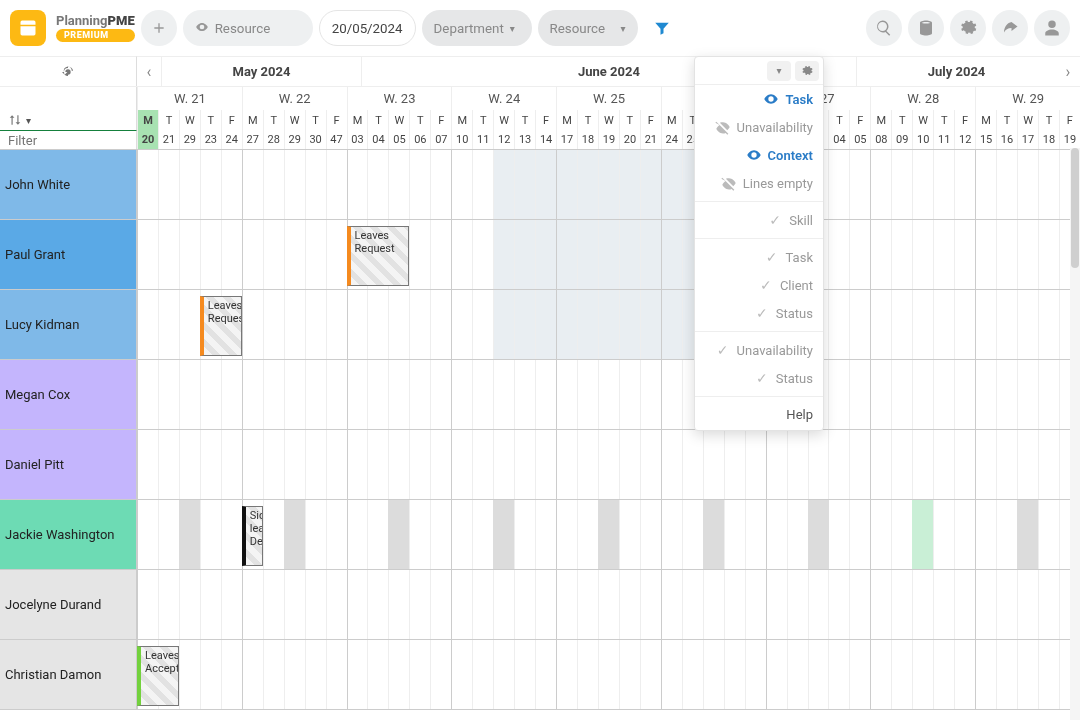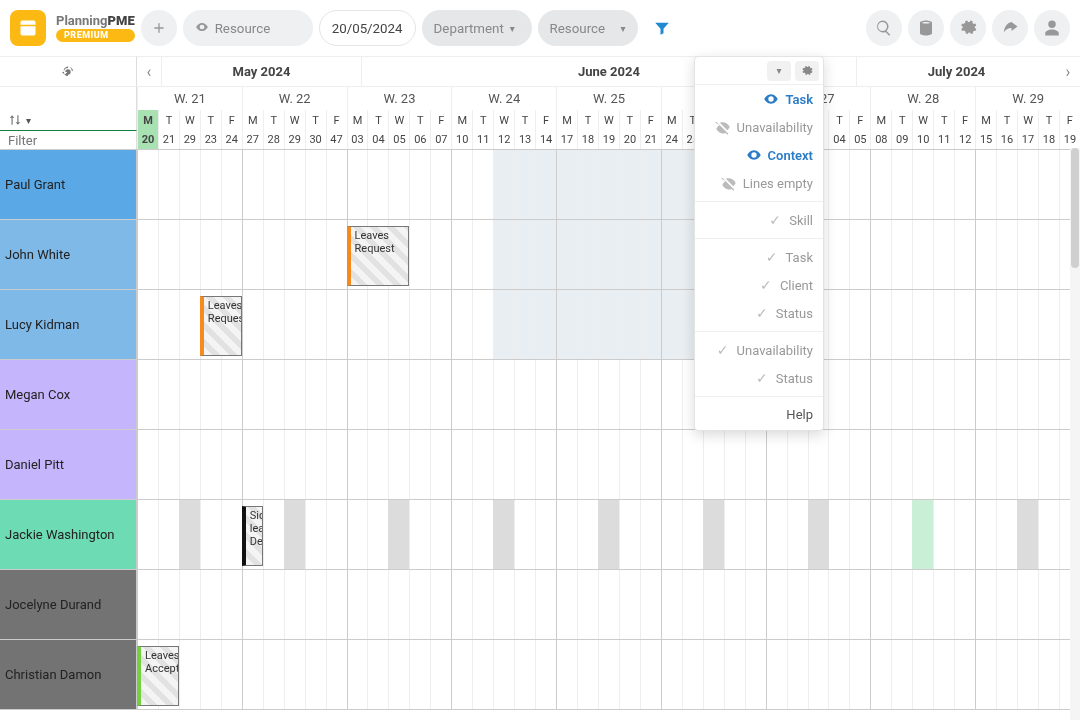--- a/index.html
+++ b/index.html
@@ -37,21 +37,21 @@
   .daterow{height:20px;display:flex;border-bottom:1px solid #ccc}
   .daterow .left-col{border-right:1px solid #ddd;border-top:1px solid #15803d;display:flex;align-items:center;padding-left:8px}
   .filter-input{border:none;outline:none;width:100%;color:#888;font-size:13px}
   .grid{position:relative}
   .row{height:70px;display:flex;border-bottom:1px solid #ccc;position:relative}
   .row .label{width:137px;flex:0 0 137px;padding:0 5px;display:flex;align-items:center;color:#222;border-right:1px solid #ccc}
   .c-blue{background:#7fb9e8}
   .c-blue2{background:#5aa9e6}
   .c-teal{background:#c4b5fd}
   .c-teal2{background:#6ddbb4}
-  .c-lime{background:#737373}
+  .c-lime{background:#e5e5e5}
   .row .cells{flex:1;position:relative;display:flex}
   .cell{flex:1;border-left:1px solid #eee}
   .cell.wk{border-left:1px solid #ccc}
   .abs{position:absolute;top:5px;bottom:5px;border:1px solid #777;border-left-width:4px;display:flex;align-items:flex-start;padding:2px 4px;font-size:11px;color:#333;overflow:hidden;white-space:nowrap;background:repeating-linear-gradient(45deg,#f4f4f4 0 6px,#e2e2e2 6px 12px)}
   
   .shade{position:absolute;top:0;bottom:0;background:#dcdcdc}
   .bigshade{position:absolute;top:0;background:#e9eef2}
   
   .panel{position:absolute;right:256px;top:56px;width:130px;background:#fff;border:1px solid #e3e3e3;border-radius:4px;box-shadow:0 4px 14px rgba(0,0,0,0.15);z-index:20;padding-bottom:2px}
   .panel-hd{height:28px;display:flex;align-items:center;justify-content:flex-end;border-bottom:1px solid #eee;padding:0 4px;gap:4px}
@@ -274,71 +274,71 @@
       <div class="dc">17</div>
       <div class="dc">18</div>
       <div class="dc">19</div>
     </div>
 </div>
 
 <div class="grid" id="grid" style="position:relative">
 
   <div class="bigshade" style="left:calc(137px + (943px/45)*17);width:calc((943px/45)*11);height:210px"></div>
 <div class="row">
+      <div class="label c-blue">John White</div>
+      <div class="cells">
+        <div class="cell wk"></div>
+        <div class="cell"></div>
+        <div class="cell"></div>
+        <div class="cell"></div>
+        <div class="cell"></div>
+        <div class="cell wk"></div>
+        <div class="cell"></div>
+        <div class="cell"></div>
+        <div class="cell"></div>
+        <div class="cell"></div>
+        <div class="cell wk"></div>
+        <div class="cell"></div>
+        <div class="cell"></div>
+        <div class="cell"></div>
+        <div class="cell"></div>
+        <div class="cell wk"></div>
+        <div class="cell"></div>
+        <div class="cell"></div>
+        <div class="cell"></div>
+        <div class="cell"></div>
+        <div class="cell wk"></div>
+        <div class="cell"></div>
+        <div class="cell"></div>
+        <div class="cell"></div>
+        <div class="cell"></div>
+        <div class="cell wk"></div>
+        <div class="cell"></div>
+        <div class="cell"></div>
+        <div class="cell"></div>
+        <div class="cell"></div>
+        <div class="cell wk"></div>
+        <div class="cell"></div>
+        <div class="cell"></div>
+        <div class="cell"></div>
+        <div class="cell"></div>
+        <div class="cell wk"></div>
+        <div class="cell"></div>
+        <div class="cell"></div>
+        <div class="cell"></div>
+        <div class="cell"></div>
+        <div class="cell wk"></div>
+        <div class="cell"></div>
+        <div class="cell"></div>
+        <div class="cell"></div>
+        <div class="cell"></div>
+      </div>
+    </div>
+    <div class="row">
       <div class="label c-blue2">Paul Grant</div>
-      <div class="cells">
-        <div class="cell wk"></div>
-        <div class="cell"></div>
-        <div class="cell"></div>
-        <div class="cell"></div>
-        <div class="cell"></div>
-        <div class="cell wk"></div>
-        <div class="cell"></div>
-        <div class="cell"></div>
-        <div class="cell"></div>
-        <div class="cell"></div>
-        <div class="cell wk"></div>
-        <div class="cell"></div>
-        <div class="cell"></div>
-        <div class="cell"></div>
-        <div class="cell"></div>
-        <div class="cell wk"></div>
-        <div class="cell"></div>
-        <div class="cell"></div>
-        <div class="cell"></div>
-        <div class="cell"></div>
-        <div class="cell wk"></div>
-        <div class="cell"></div>
-        <div class="cell"></div>
-        <div class="cell"></div>
-        <div class="cell"></div>
-        <div class="cell wk"></div>
-        <div class="cell"></div>
-        <div class="cell"></div>
-        <div class="cell"></div>
-        <div class="cell"></div>
-        <div class="cell wk"></div>
-        <div class="cell"></div>
-        <div class="cell"></div>
-        <div class="cell"></div>
-        <div class="cell"></div>
-        <div class="cell wk"></div>
-        <div class="cell"></div>
-        <div class="cell"></div>
-        <div class="cell"></div>
-        <div class="cell"></div>
-        <div class="cell wk"></div>
-        <div class="cell"></div>
-        <div class="cell"></div>
-        <div class="cell"></div>
-        <div class="cell"></div>
-      </div>
-    </div>
-    <div class="row">
-      <div class="label c-blue">John White</div>
       <div class="cells">
         <div class="cell wk"></div>
         <div class="cell"></div>
         <div class="cell"></div>
         <div class="cell"></div>
         <div class="cell"></div>
         <div class="cell wk"></div>
         <div class="cell"></div>
         <div class="cell"></div>
         <div class="cell"></div>

